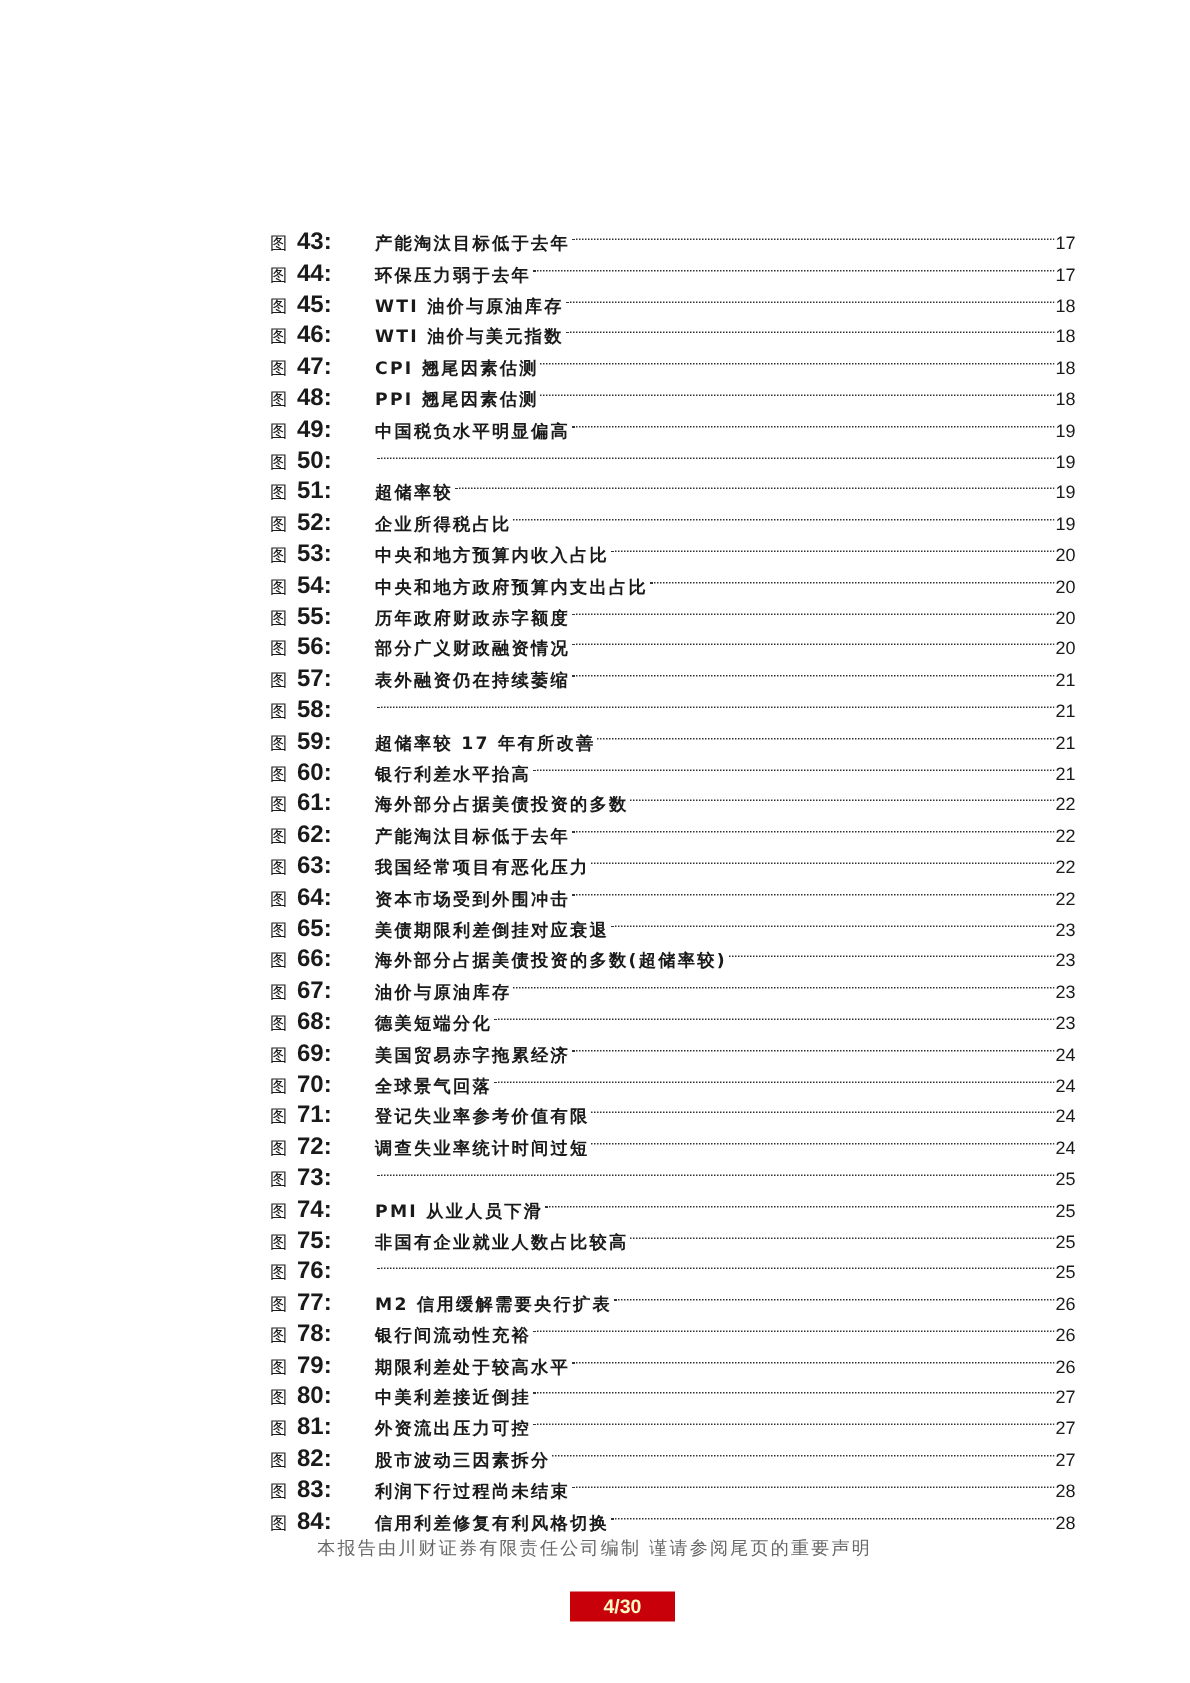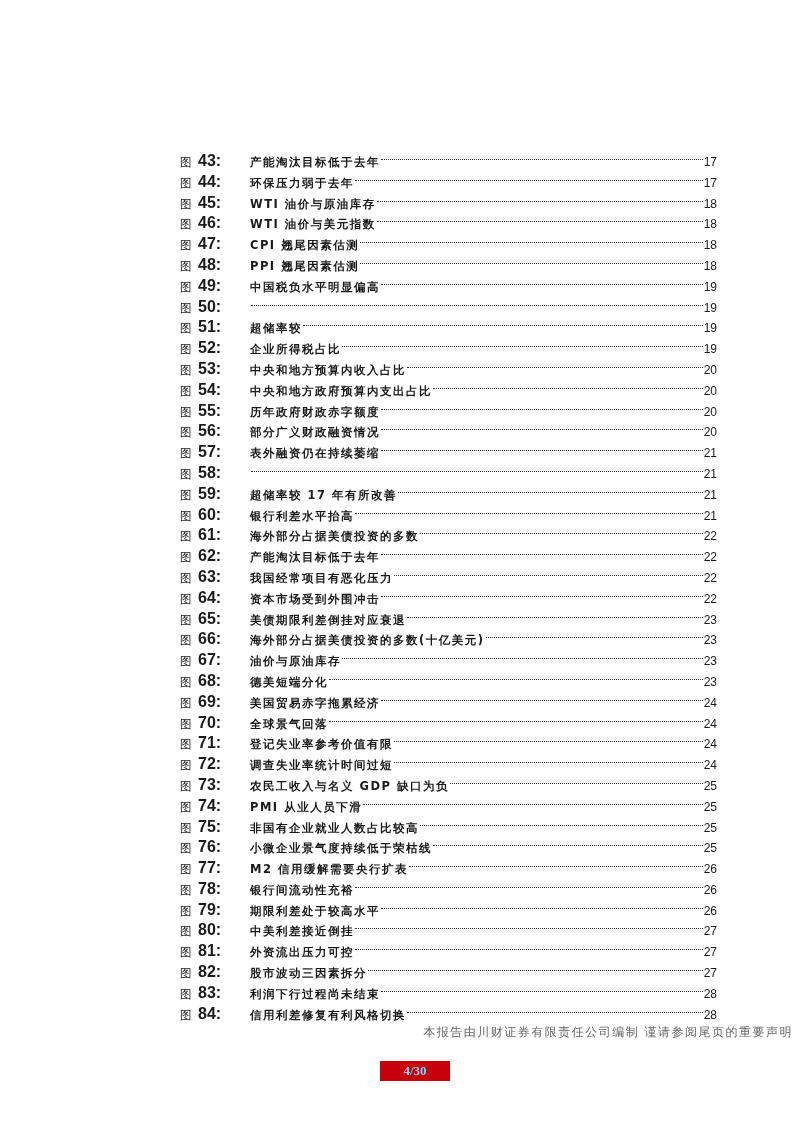--- a/index.html
+++ b/index.html
@@ -70,34 +70,34 @@
       font-family: "Liberation Sans", sans-serif;
       font-size: 12px;
       text-align: center;
       margin-top: 29px;
     }
     .footer-note {
       position: absolute;
       left: 0;
       right: 0;
       top: 1024px;
-      text-align: right;
+      text-align: center;
       font-size: 12px;
       color: #666666;
       letter-spacing: 1.5px;
     }
     .page-box {
       position: absolute;
       left: 380px;
       top: 1061px;
       width: 70px;
       height: 20px;
       background: #c8000a;
-      color: #7dd3fc;
-      font-family: Liberation Serif, serif;
+      color: #fef9c3;
+      font-family: Liberation Sans, sans-serif;
       font-weight: bold;
       font-size: 13px;
       line-height: 20px;
       text-align: center;
     }
   </style>
 </head>
 <body>
 
 <div class="toc" id="toc">
@@ -304,21 +304,21 @@
       </span>
       <span class="fig-title">美债期限利差倒挂对应衰退</span>
       <span class="leader"></span>
       <span class="page-ref">23</span>
     </div>
     <div class="toc-row">
       <span class="fig-label">
         <span class="fig-char">图</span>
         <span class="fig-num">66:</span>
       </span>
-      <span class="fig-title">海外部分占据美债投资的多数(十亿美元)</span>
+      <span class="fig-title">海外部分占据美债投资的多数(超储率较)</span>
       <span class="leader"></span>
       <span class="page-ref">23</span>
     </div>
     <div class="toc-row">
       <span class="fig-label">
         <span class="fig-char">图</span>
         <span class="fig-num">67:</span>
       </span>
       <span class="fig-title">油价与原油库存</span>
       <span class="leader"></span>
@@ -367,21 +367,20 @@
       </span>
       <span class="fig-title">调查失业率统计时间过短</span>
       <span class="leader"></span>
       <span class="page-ref">24</span>
     </div>
     <div class="toc-row">
       <span class="fig-label">
         <span class="fig-char">图</span>
         <span class="fig-num">73:</span>
       </span>
-      <span class="fig-title">农民工收入与名义 GDP 缺口为负</span>
       <span class="leader"></span>
       <span class="page-ref">25</span>
     </div>
     <div class="toc-row">
       <span class="fig-label">
         <span class="fig-char">图</span>
         <span class="fig-num">74:</span>
       </span>
       <span class="fig-title">PMI 从业人员下滑</span>
       <span class="leader"></span>
@@ -394,21 +393,20 @@
       </span>
       <span class="fig-title">非国有企业就业人数占比较高</span>
       <span class="leader"></span>
       <span class="page-ref">25</span>
     </div>
     <div class="toc-row">
       <span class="fig-label">
         <span class="fig-char">图</span>
         <span class="fig-num">76:</span>
       </span>
-      <span class="fig-title">小微企业景气度持续低于荣枯线</span>
       <span class="leader"></span>
       <span class="page-ref">25</span>
     </div>
     <div class="toc-row">
       <span class="fig-label">
         <span class="fig-char">图</span>
         <span class="fig-num">77:</span>
       </span>
       <span class="fig-title">M2 信用缓解需要央行扩表</span>
       <span class="leader"></span>

